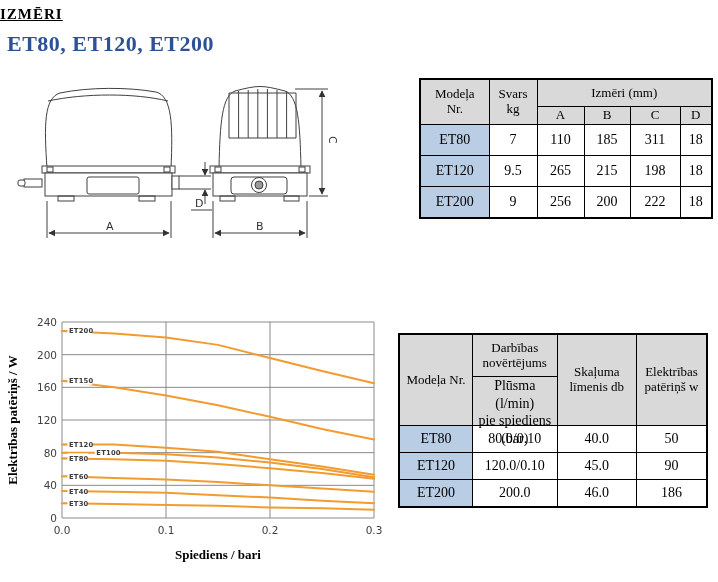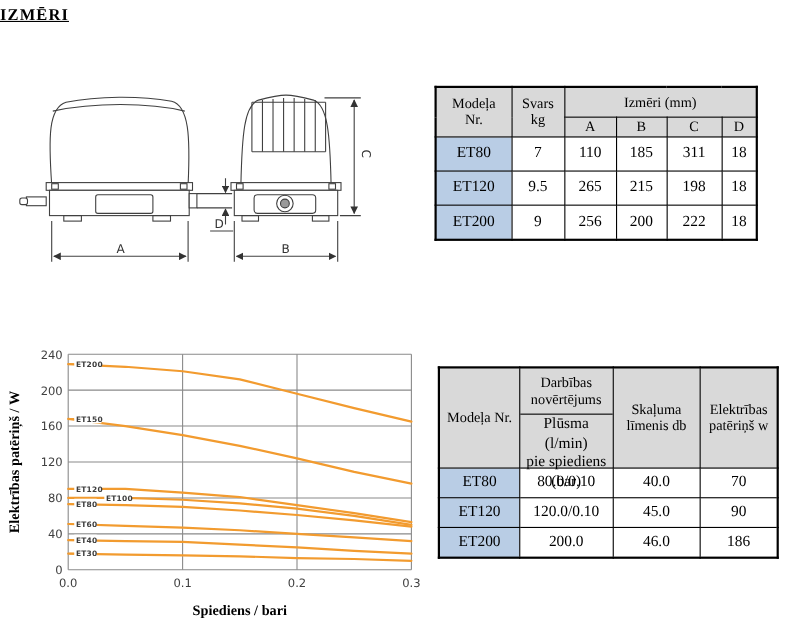--- a/index.html
+++ b/index.html
@@ -18,21 +18,21 @@
 
   .preline{white-space:pre-line;}
 
   table.dtable{position:absolute;border-collapse:collapse;table-layout:fixed;
     text-align:center;border:2px solid #000;font-family:"Liberation Serif",serif;}
   table.dtable th,table.dtable td{border:1px solid #000;padding:0;font-weight:400;}
   table.dtable th{background:var(--table-header-bg);font-size:13px;line-height:1.15;}
   table.dtable td{font-size:14px;}
   td.model-cell{background:var(--model-cell-bg);}
 
-  #table1{left:395px;top:78px;width:292px;text-align:center;}
+  #table1{left:419px;top:78px;width:292px;text-align:center;}
   #table1 tr.hrow1 th{height:26px;}
   #table1 tr.hrow2 th{height:17px;font-size:13px;}
   #table1 tr.drow td{height:30px;}
 
   #table2{left:398px;top:333px;width:310px;}
   #table2 tr.hrow th{height:90px;margin-left:21px;}
   #table2 tr.drow td{height:26px;}
   .split{display:flex;flex-direction:column;height:90px;}
   .split-top{flex:0 0 41px;display:flex;align-items:center;justify-content:center;
              border-bottom:1px solid #000;}
@@ -43,20 +43,21 @@
   .slabel{font:700 6.8px "DejaVu Sans",sans-serif;fill:#3c3c3c;letter-spacing:.2px;}
   .axis-title{font:700 13px "Liberation Serif",serif;fill:#000;}
   .dim-label{font:11px "DejaVu Sans",sans-serif;fill:#333;}
 </style>
 </head>
 <body>
 
 <div id="page">
 
   <div id="title">IZMĒRI</div>
+  <div id="subtitle">ET80, ET120, ET200</div>
 
   <svg id="drawing-svg" width="345" height="165" viewBox="0 0 345 165">
     <defs>
       <marker id="arr" viewBox="0 0 10 10" refX="9" refY="5" markerWidth="7" markerHeight="7" orient="auto-start-reverse">
         <path d="M0,0 L10,5 L0,10 z" fill="#333"></path>
       </marker>
     </defs>
     <g stroke="#404040" stroke-width="1" fill="none">
 
       <path d="M32,88 C29,45 29,18 45,13 C74,7 113,7 141,12 C157,16 158,45 156,88 Z" fill="#fff"></path>
@@ -256,21 +257,21 @@
       </th>
       <th class="preline">Skaļuma
 līmenis db</th>
       <th class="preline">Elektrības
 patēriņš w</th>
     </tr>
     <tr class="drow">
       <td class="model-cell">ET80</td>
       <td>80.0/0.10</td>
       <td>40.0</td>
-      <td>70</td>
+      <td>50</td>
     </tr>
     <tr class="drow">
       <td class="model-cell">ET120</td>
       <td>120.0/0.10</td>
       <td>45.0</td>
       <td>90</td>
     </tr>
     <tr class="drow">
       <td class="model-cell">ET200</td>
       <td>200.0</td>

